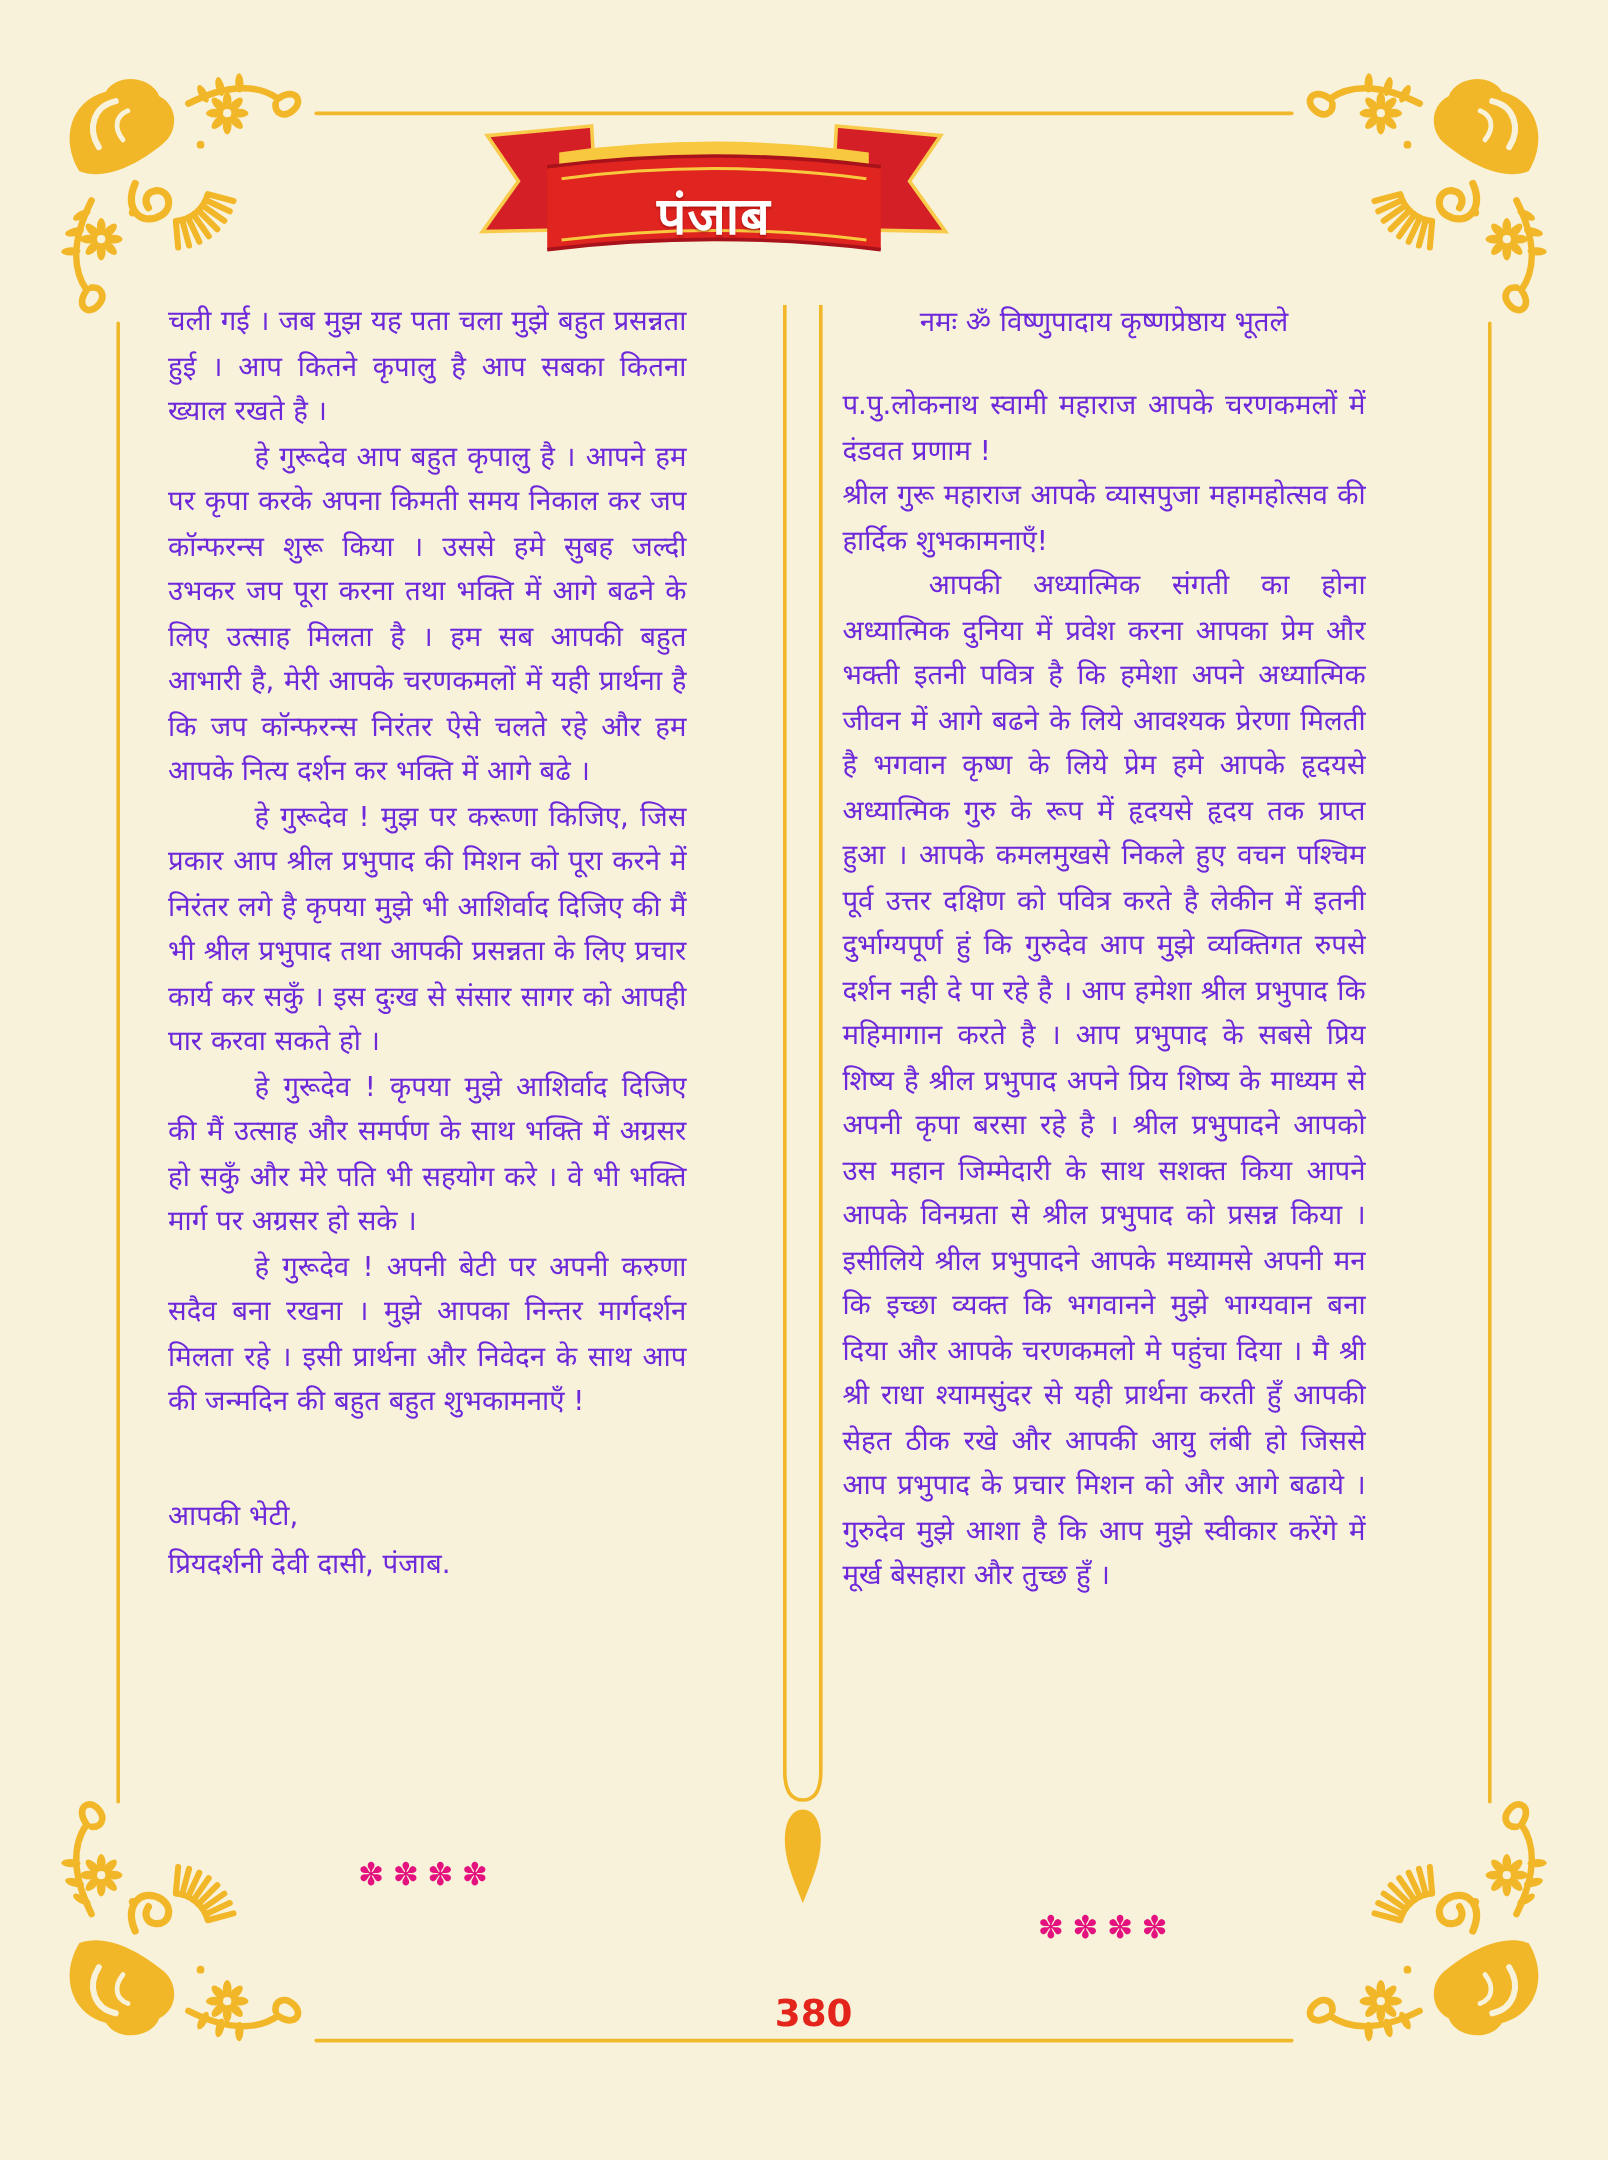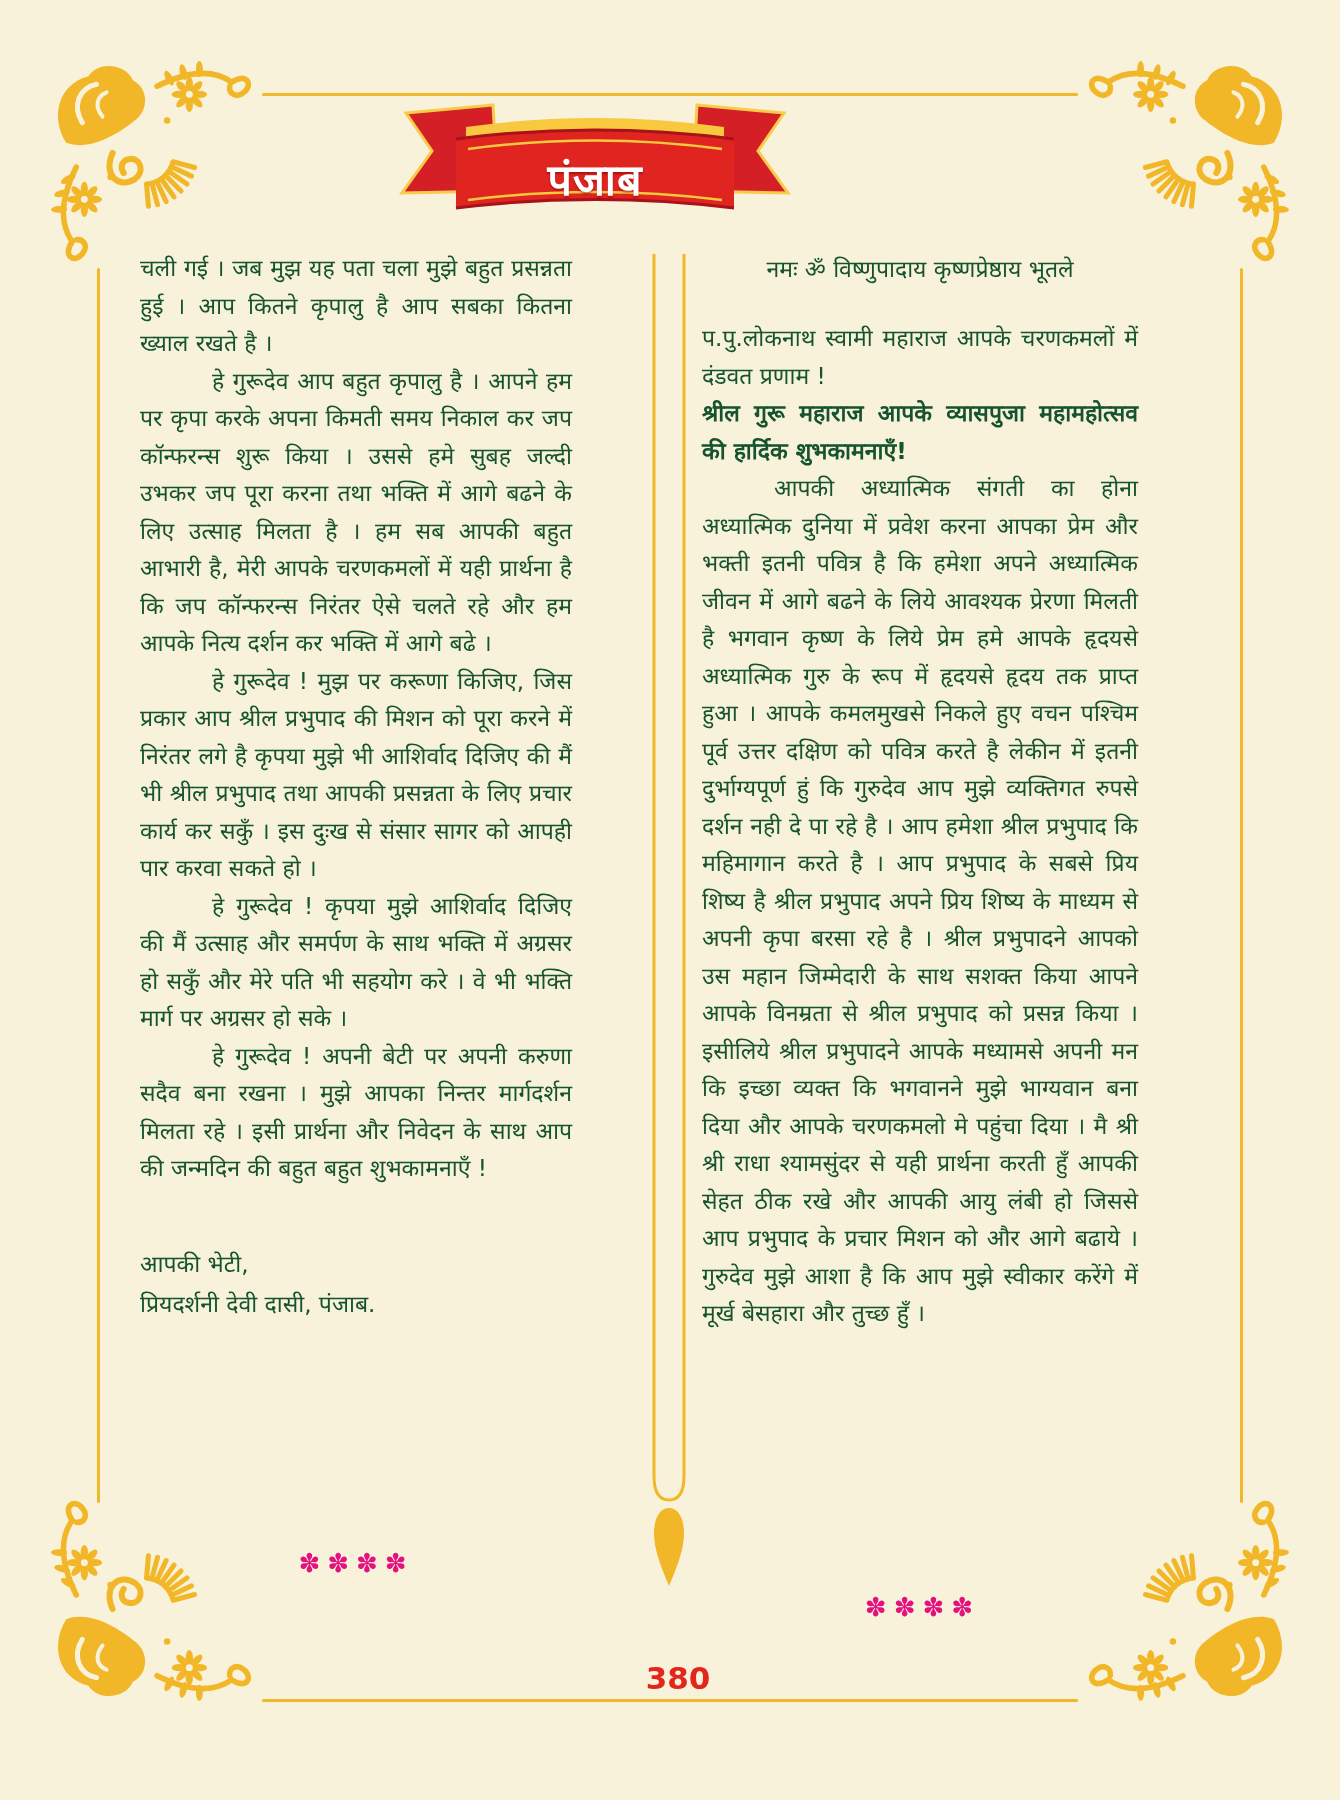--- a/index.html
+++ b/index.html
@@ -31,29 +31,29 @@
     position:absolute;left:0;right:0;top:34px;text-align:center;
     color:#FFFFFF;font-size:43px;font-weight:bold;letter-spacing:1px;
     text-shadow:0 2px 2px rgba(120,0,0,.45);
     margin-top:12px;
   }
 
   
   .divider{position:absolute;left:646px;top:254px;width:46px;height:1334px;}
 
   
-  .col{position:absolute;top:250px;color:#14532d;font-size:23px;line-height:37.5px;}
+  .col{position:absolute;top:250px;color:#6d28d9;font-size:23px;line-height:37.5px;}
   .col-left {left:140px;width:432px;}
   .col-right{left:702px;width:436px;}
   .col p{margin:0;text-align:justify;}
   .col p.indent{text-indent:72px;}
   .invocation{text-align:center;line-height:38px;margin-bottom:32px;}
   .invocation p{text-align:center;}
   .salutation{margin-top:0;}
-  .greeting{margin-top:6px;font-weight:bold;}
+  .greeting{margin-top:6px;}
   .body-par{margin-top:36px;}
   .sig{margin-top:56px;line-height:40px;}
   .sig p{text-align:left;}
 
   .stars{position:absolute;color:#E3127E;font-size:26px;letter-spacing:7px;}
   .stars-left{left:140px;top:1548px;width:432px;text-align:center;}
   .stars-right{left:702px;top:1592px;width:436px;text-align:right;padding-right:158px;box-sizing:border-box;}
 
   .page-number{
     position:absolute;left:16px;right:0;top:1660px;text-align:center;

